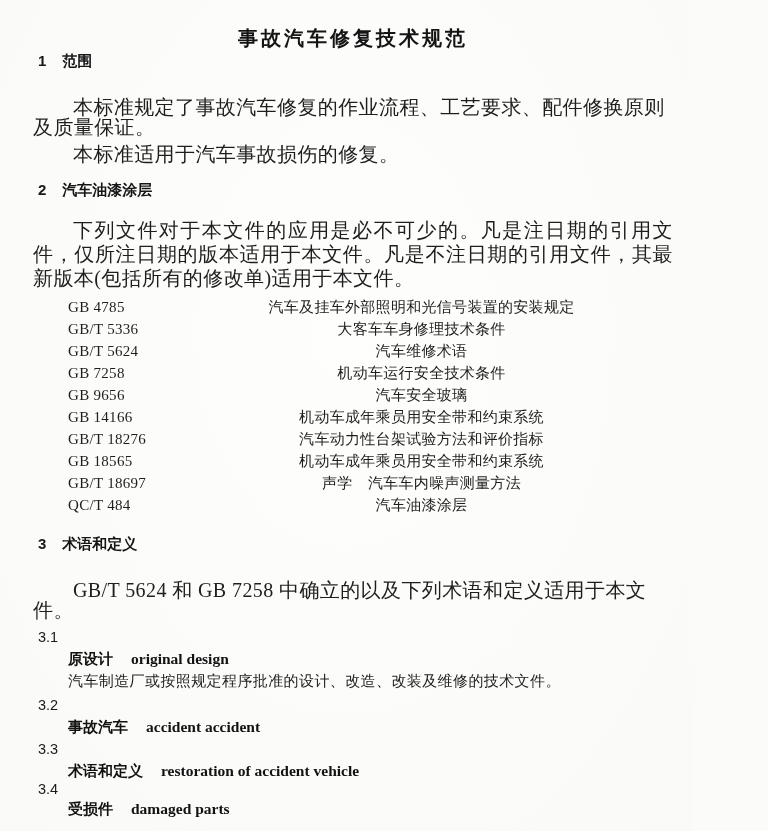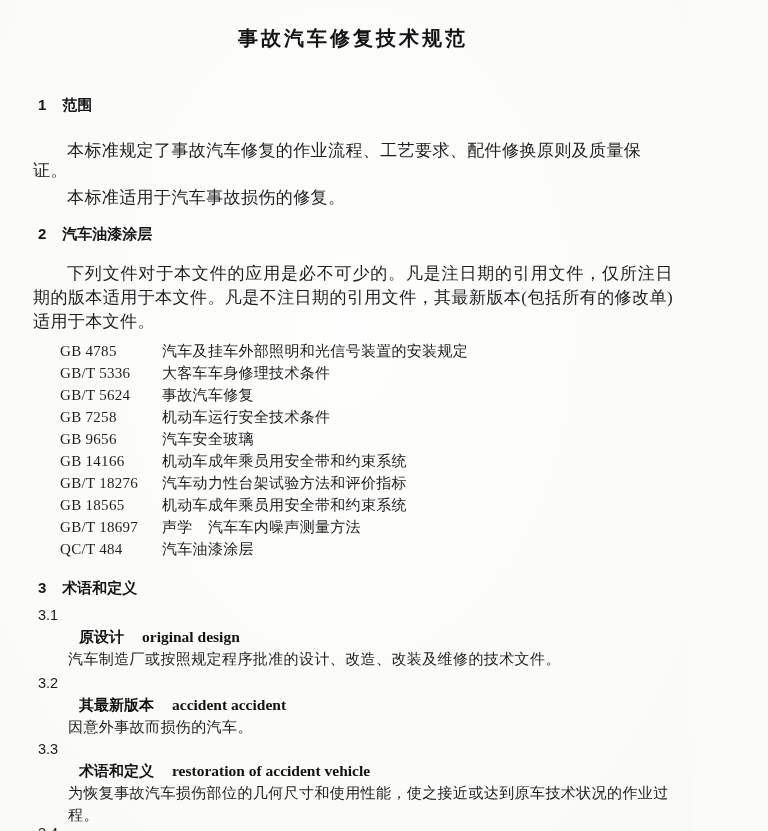--- a/index.html
+++ b/index.html
@@ -41,69 +41,69 @@
     font-weight: bold;
     font-size: 15px;
     line-height: 20px;
     color: #161616;
     margin-left: 5px;
   }
   .sec-heading .sec-num {
     display: inline-block;
     margin-right: 16px;
   }
-  .sec-heading-1 { margin-top: 44px; }
+  .sec-heading-1 { }
   .sec-heading-2 { margin-top: 16px; }
   .sec-heading-3 { margin-top: 18px; }
   
   .para {
-    font-size: 17px;
+    font-size: 20px;
     line-height: 20px;
     letter-spacing: 0.4px;
     color: #1e1e1e;
     text-indent: 2em;
   }
   .para-scope-1 { margin-top: 26px; }
   .para-scope-2 { margin-top: 7px; }
   .para-intro-2 {
     margin-top: 18px;
     line-height: 24px;
     text-align: justify;
   }
   .para-intro-3 { margin-top: 26px; }
   
   .ref-list {
     margin-top: 6px;
-    margin-left: 27px;
+    margin-left: 35px;
   }
   .ref-row {
     display: flex;
     font-size: 15px;
     line-height: 22px;
     letter-spacing: 0.3px;
   }
   .ref-code {
     width: 102px;
     flex: 0 0 102px;
   }
-  .ref-title { flex: 1; }
+  .ref-title { flex: 1; text-align: center; }
   
   .term-block { margin: 0; }
   .term-number {
     font-family: "Liberation Sans", sans-serif;
     font-size: 14.5px;
     line-height: 22px;
     margin-left: 5px;
     color: #1a1a1a;
   }
   .term-number-3-1 { margin-top: 6px; }
   .term-number-3-2 { margin-top: 2px; }
   .term-number-3-4 { line-height: 18px; margin-top: -2px; }
   .term-line {
-    margin-left: 46px;
+    margin-left: 35px;
     line-height: 22px;
     font-weight: bold;
   }
   .term-zh {
     font-family: "Liberation Sans", sans-serif;
     font-size: 15px;
     color: #121212;
   }
   .term-en {
     font-family: "Liberation Serif", serif;
@@ -141,21 +141,21 @@
     <div class="ref-row">
       <span class="ref-code">GB 4785</span>
       <span class="ref-title">汽车及挂车外部照明和光信号装置的安装规定</span>
     </div>
     <div class="ref-row">
       <span class="ref-code">GB/T 5336</span>
       <span class="ref-title">大客车车身修理技术条件</span>
     </div>
     <div class="ref-row">
       <span class="ref-code">GB/T 5624</span>
-      <span class="ref-title">事故汽车修复</span>
+      <span class="ref-title">汽车维修术语</span>
     </div>
     <div class="ref-row">
       <span class="ref-code">GB 7258</span>
       <span class="ref-title">机动车运行安全技术条件</span>
     </div>
     <div class="ref-row">
       <span class="ref-code">GB 9656</span>
       <span class="ref-title">汽车安全玻璃</span>
     </div>
     <div class="ref-row">
@@ -176,46 +176,45 @@
     </div>
     <div class="ref-row">
       <span class="ref-code">QC/T 484</span>
       <span class="ref-title">汽车油漆涂层</span>
     </div>
   </div>
 
   <div class="sec-heading sec-heading-3">
     <span class="sec-num">3</span><span>术语和定义</span>
   </div>
+  <div class="para para-intro-3">GB/T 5624 和 GB 7258 中确立的以及下列术语和定义适用于本文件。</div>
 
   <div class="term-block">
     <div class="term-number term-number-3-1">3.1</div>
     <div class="term-line">
       <span class="term-zh">原设计</span>
       <span class="term-en">original design</span>
     </div>
     <div class="term-def">汽车制造厂或按照规定程序批准的设计、改造、改装及维修的技术文件。</div>
   </div>
 
   <div class="term-block">
     <div class="term-number term-number-3-2">3.2</div>
     <div class="term-line">
-      <span class="term-zh">其最新版本</span>
+      <span class="term-zh">事故汽车</span>
       <span class="term-en">accident accident</span>
     </div>
-    <div class="term-def">因意外事故而损伤的汽车。</div>
   </div>
 
   <div class="term-block">
     <div class="term-number">3.3</div>
     <div class="term-line">
       <span class="term-zh">术语和定义</span>
       <span class="term-en">restoration of accident vehicle</span>
     </div>
-    <div class="term-def">为恢复事故汽车损伤部位的几何尺寸和使用性能，使之接近或达到原车技术状况的作业过程。</div>
   </div>
 
   <div class="term-block">
     <div class="term-number term-number-3-4">3.4</div>
     <div class="term-line">
       <span class="term-zh">受损件</span>
       <span class="term-en">damaged parts</span>
     </div>
   </div>
 

